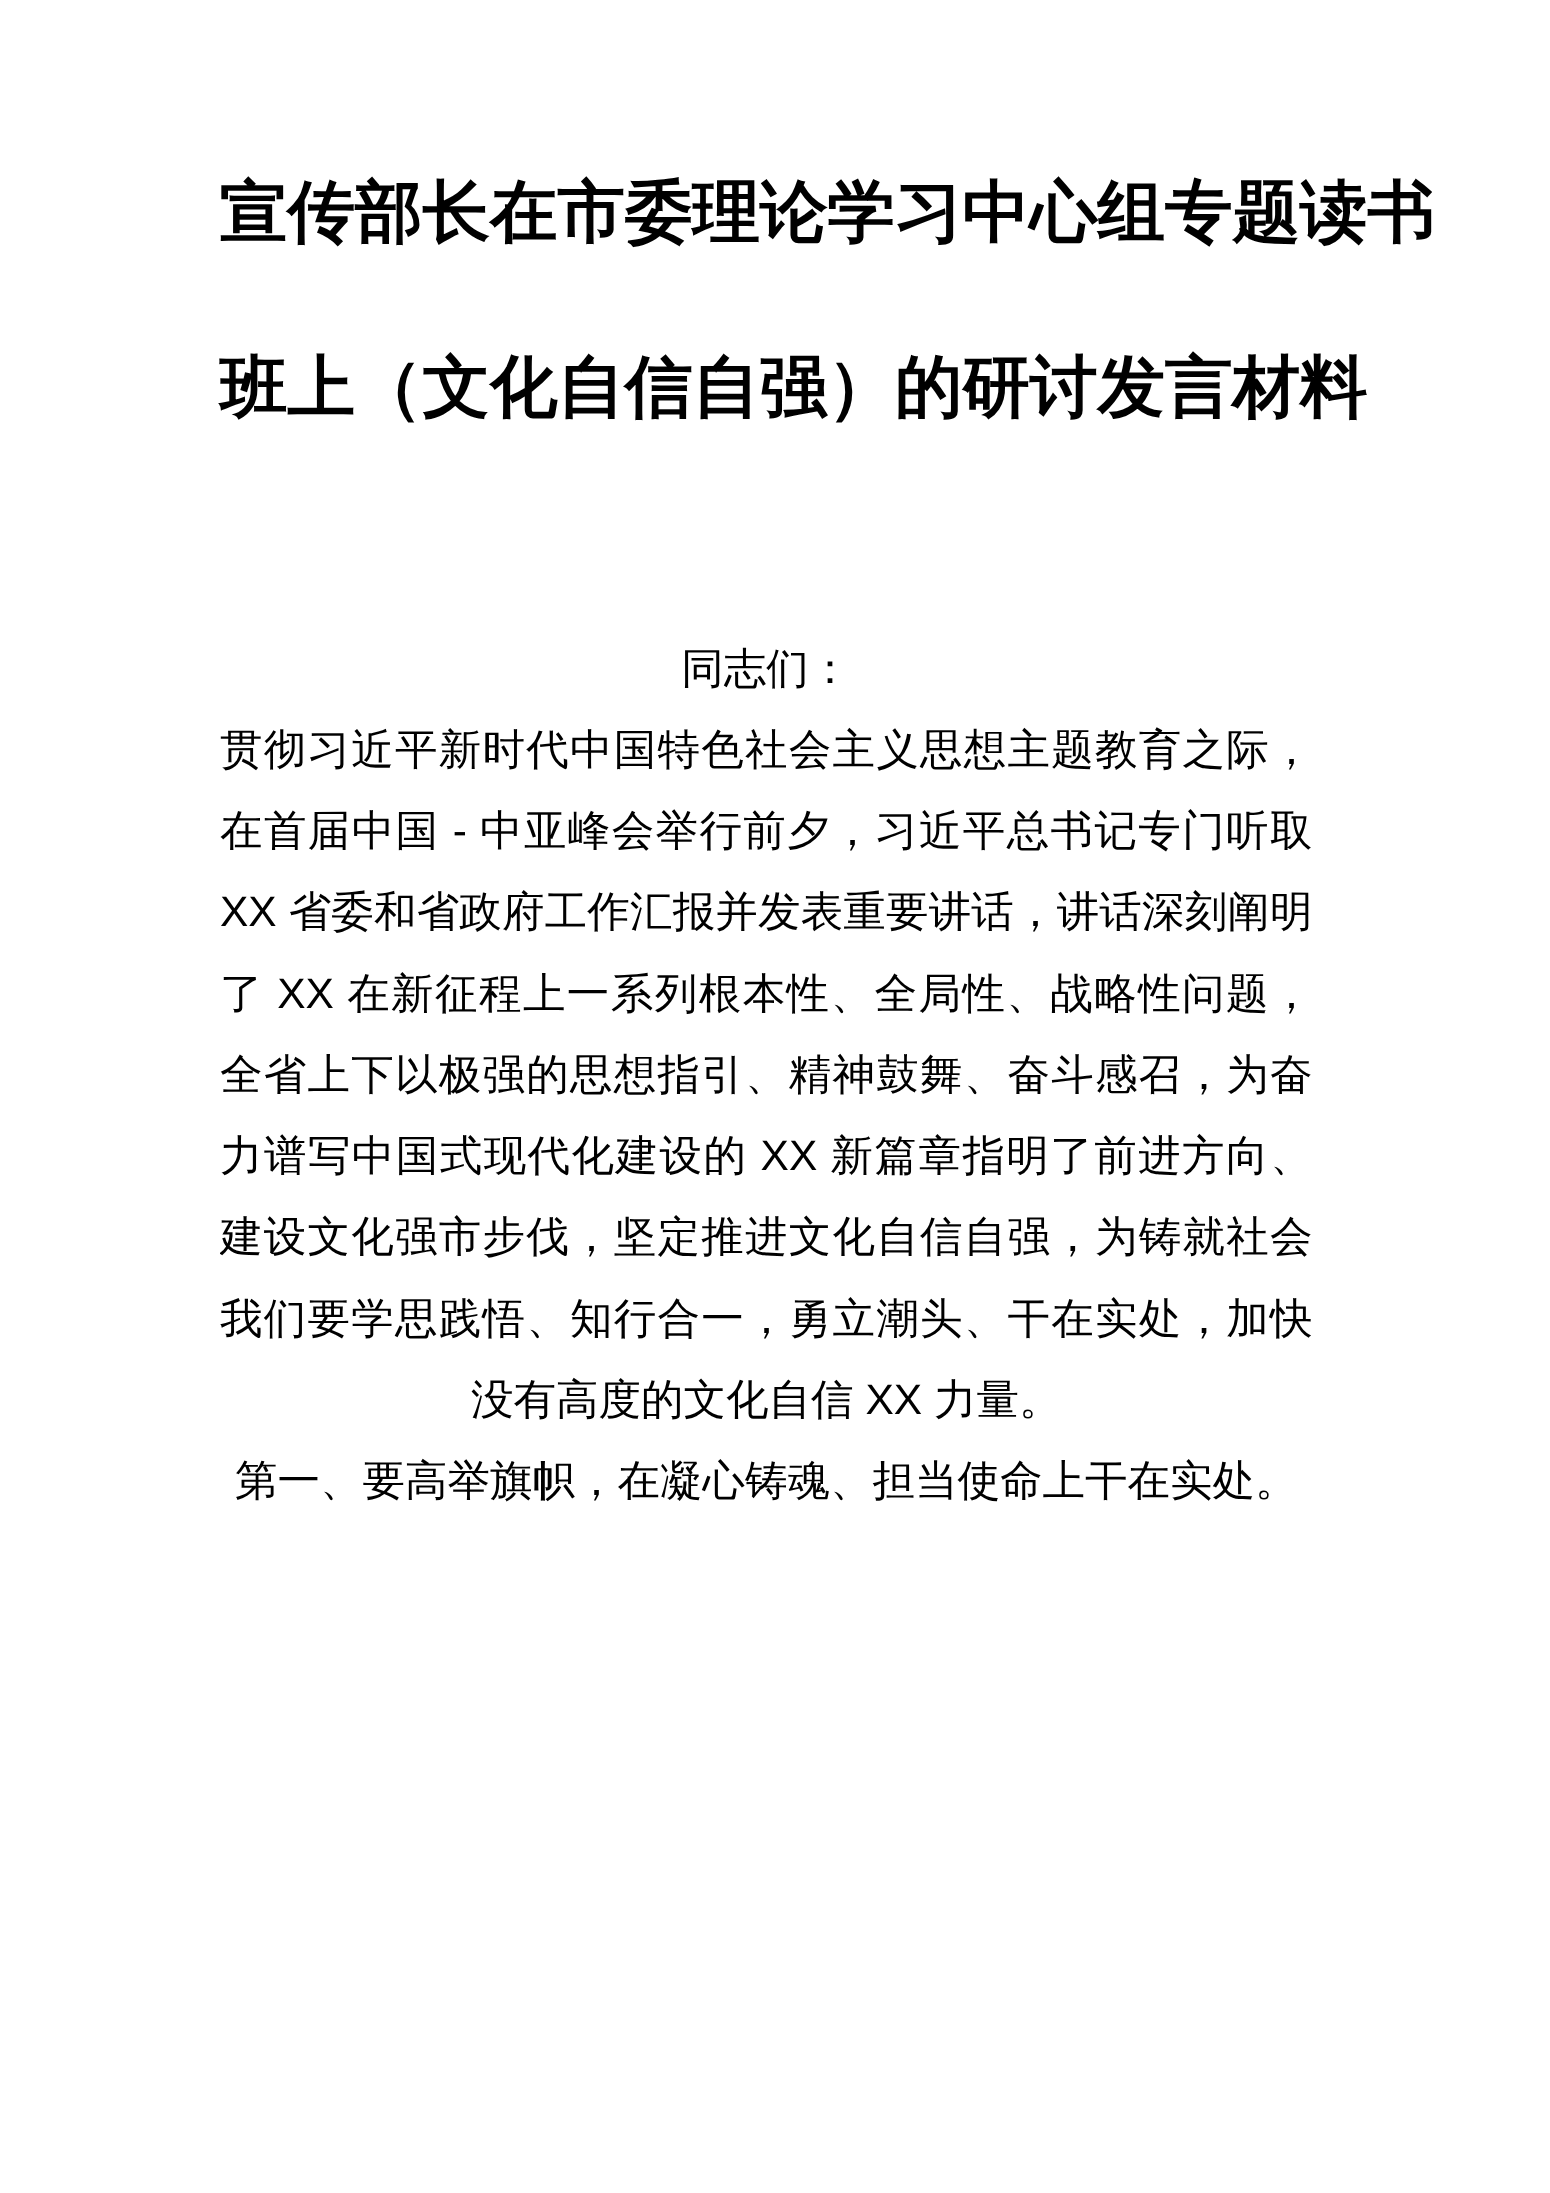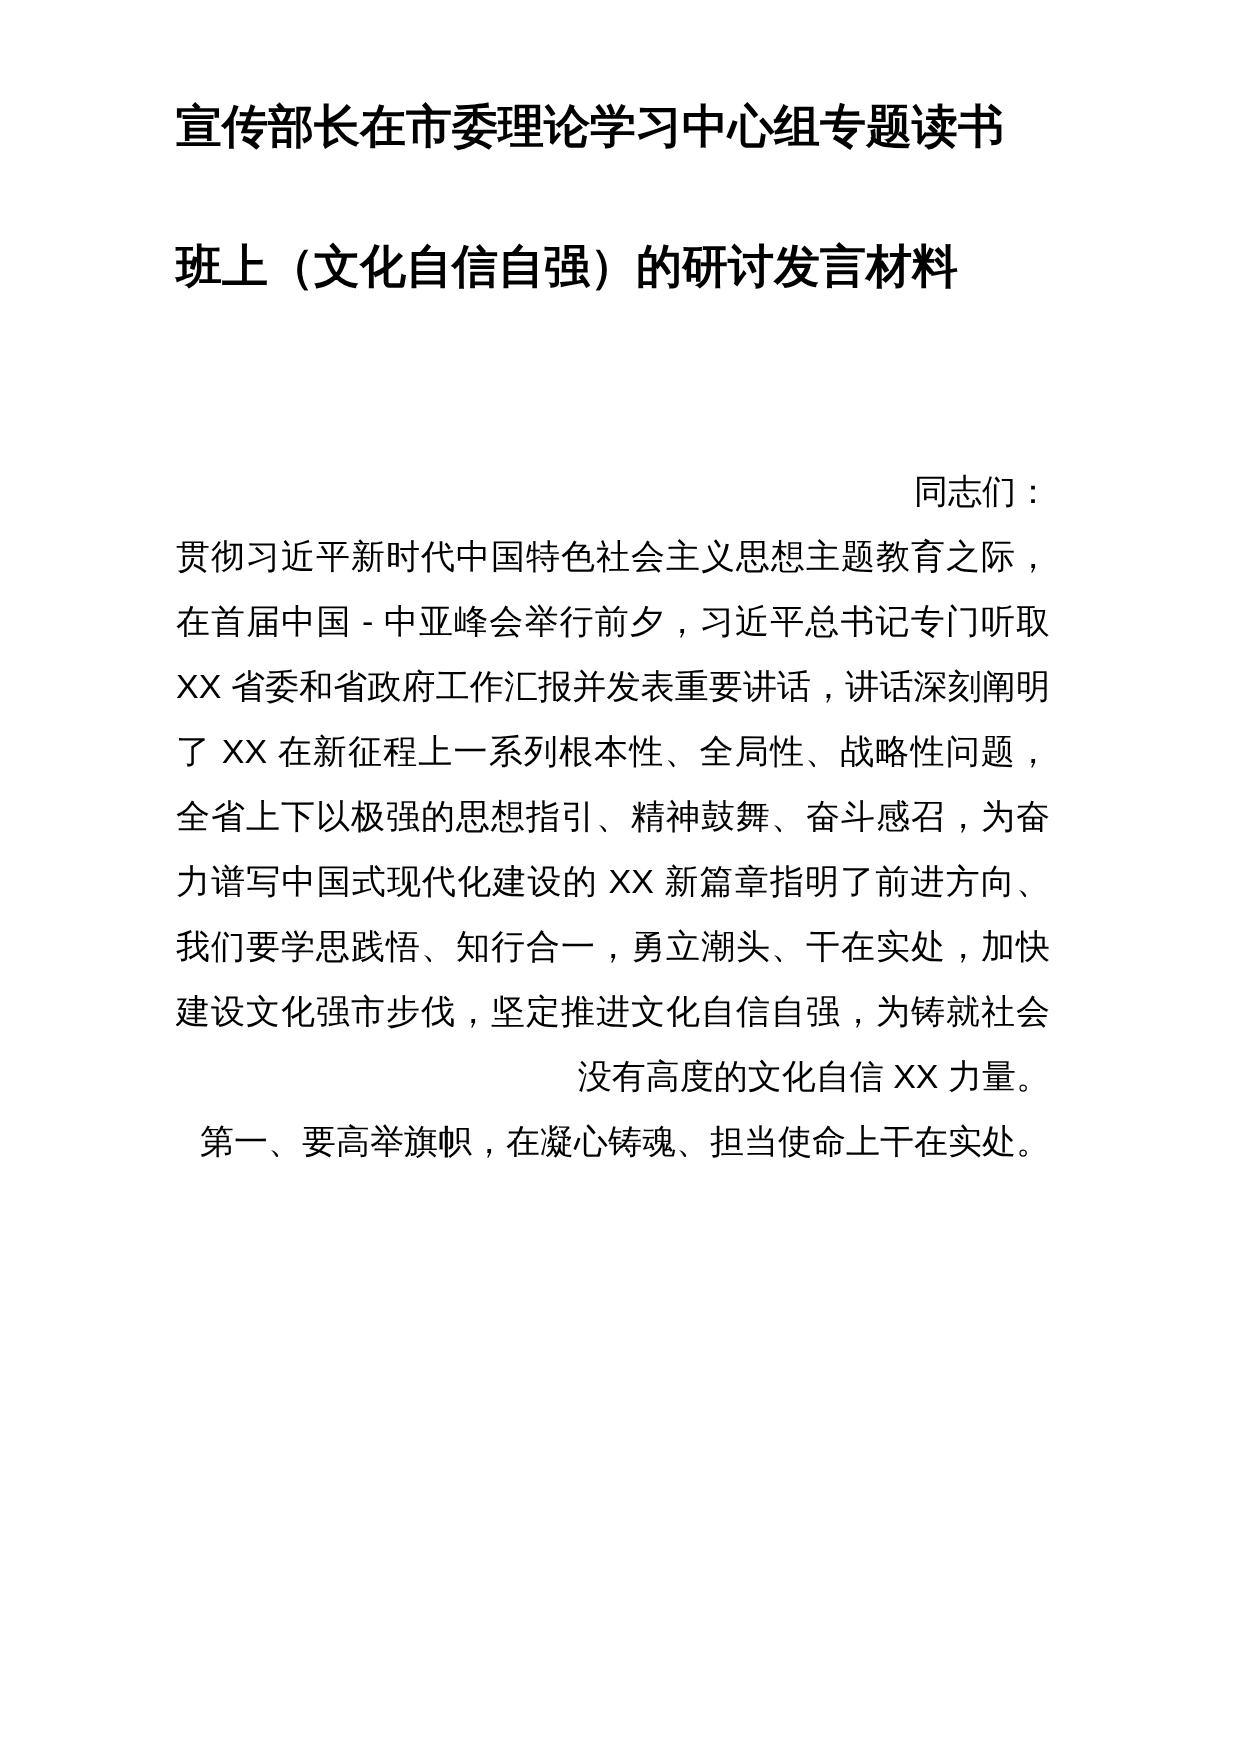--- a/index.html
+++ b/index.html
@@ -16,41 +16,41 @@
   }
   .page {
     box-sizing: border-box;
     width: 1240px;
     height: 1754px;
     padding-left: 176px;
     padding-right: 190px;
     background: #ffffff;
   }
   .title-block {
-    padding-top: 56px;
-    text-align: left;
+    padding-top: 100px;
+    text-align: center;
     font-weight: 700;
-    font-size: 46px;
+    font-size: 54px;
     letter-spacing: 0px;
   }
   .title-line {
     height: 140px;
     line-height: 140px;
     white-space: nowrap;
   }
   .body-block {
     margin-top: 123px;
     font-size: 34px;
     font-weight: 400;
   }
   .bodyline {
     height: 65px;
     line-height: 65px;
     overflow: hidden;
-    text-align: right;
+    text-align: center;
   }
   .bodyline.fill {
     text-align: justify;
     text-align-last: justify;
   }
 </style>
 </head>
 <body>
 
 <div class="page">
@@ -62,19 +62,19 @@
 
   <div class="body-block">
 
   <div class="bodyline">同志们：</div>
       <div class="bodyline fill">贯彻习近平新时代中国特色社会主义思想主题教育之际，</div>
       <div class="bodyline fill">在首届中国 - 中亚峰会举行前夕，习近平总书记专门听取</div>
       <div class="bodyline fill">XX 省委和省政府工作汇报并发表重要讲话，讲话深刻阐明</div>
       <div class="bodyline fill">了 XX 在新征程上一系列根本性、全局性、战略性问题，给</div>
       <div class="bodyline fill">全省上下以极强的思想指引、精神鼓舞、奋斗感召，为奋</div>
       <div class="bodyline fill">力谱写中国式现代化建设的 XX 新篇章指明了前进方向、提</div>
+      <div class="bodyline fill">建设文化强市步伐，坚定推进文化自信自强，为铸就社会</div>
       <div class="bodyline fill">我们要学思践悟、知行合一，勇立潮头、干在实处，加快</div>
-      <div class="bodyline fill">建设文化强市步伐，坚定推进文化自信自强，为铸就社会</div>
       <div class="bodyline">没有高度的文化自信 XX 力量。</div>
       <div class="bodyline">第一、要高举旗帜，在凝心铸魂、担当使命上干在实处。</div>
     </div>
 
 </div>
 
 </body></html>

